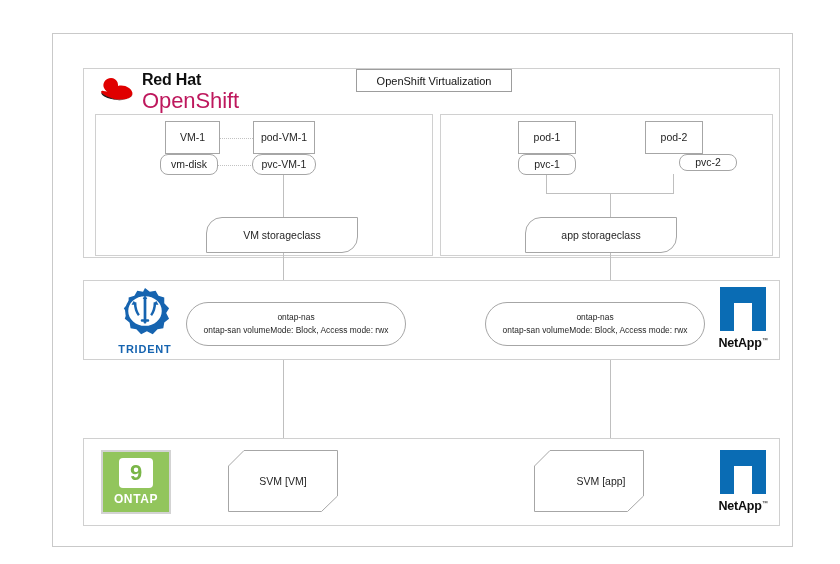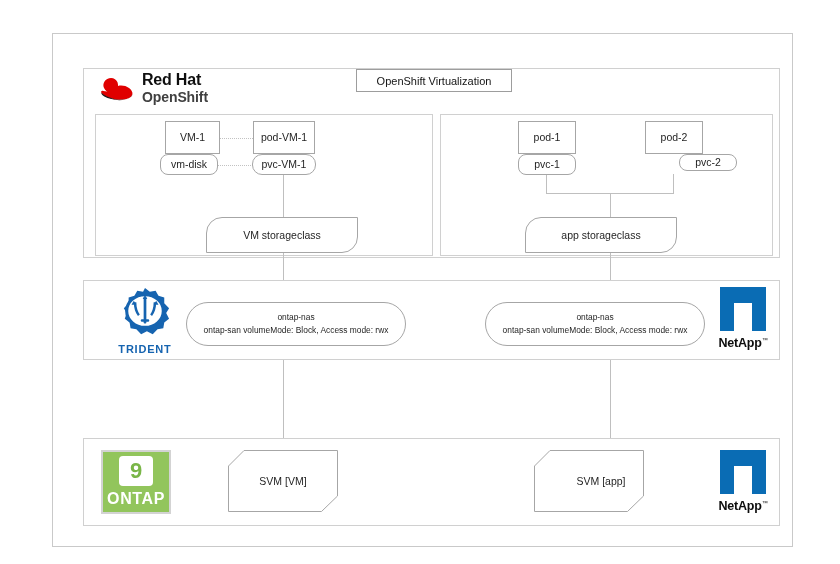--- a/index.html
+++ b/index.html
@@ -122,24 +122,24 @@
     line-height: 1.0;
   }
   .rh-top {
     font-size: 16px;
     font-weight: bold;
     letter-spacing: -0.2px;
     color: #0f0f0f;
     display: block;
   }
   .rh-bot {
-    font-size: 14px;
-    font-weight: 700;
+    font-size: 22px;
+    font-weight: 400;
     letter-spacing: -0.1px;
-    color: #404040;
+    color: #be185d;
     display: block;
     margin-top: 2px;
   }
 
   
   .trident-logo {
     position: absolute;
     left: 108px; top: 286px;
     width: 74px; height: 70px;
     z-index: 6;
@@ -192,21 +192,21 @@
   .ontap-9 {
     width: 34px; height: 30px;
     background: #ffffff;
     border-radius: 4px;
     display: flex; align-items: center; justify-content: center;
     font-size: 22px; font-weight: bold; color: #7ab648;
     line-height: 1;
   }
   .ontap-word {
     margin-top: 4px;
-    font-size: 16px;
+    font-size: 12px;
     font-weight: bold;
     color: #ffffff;
     letter-spacing: 0.6px;
   }
 </style>
 </head>
 <body>
 
 <div id="canvas">
 

